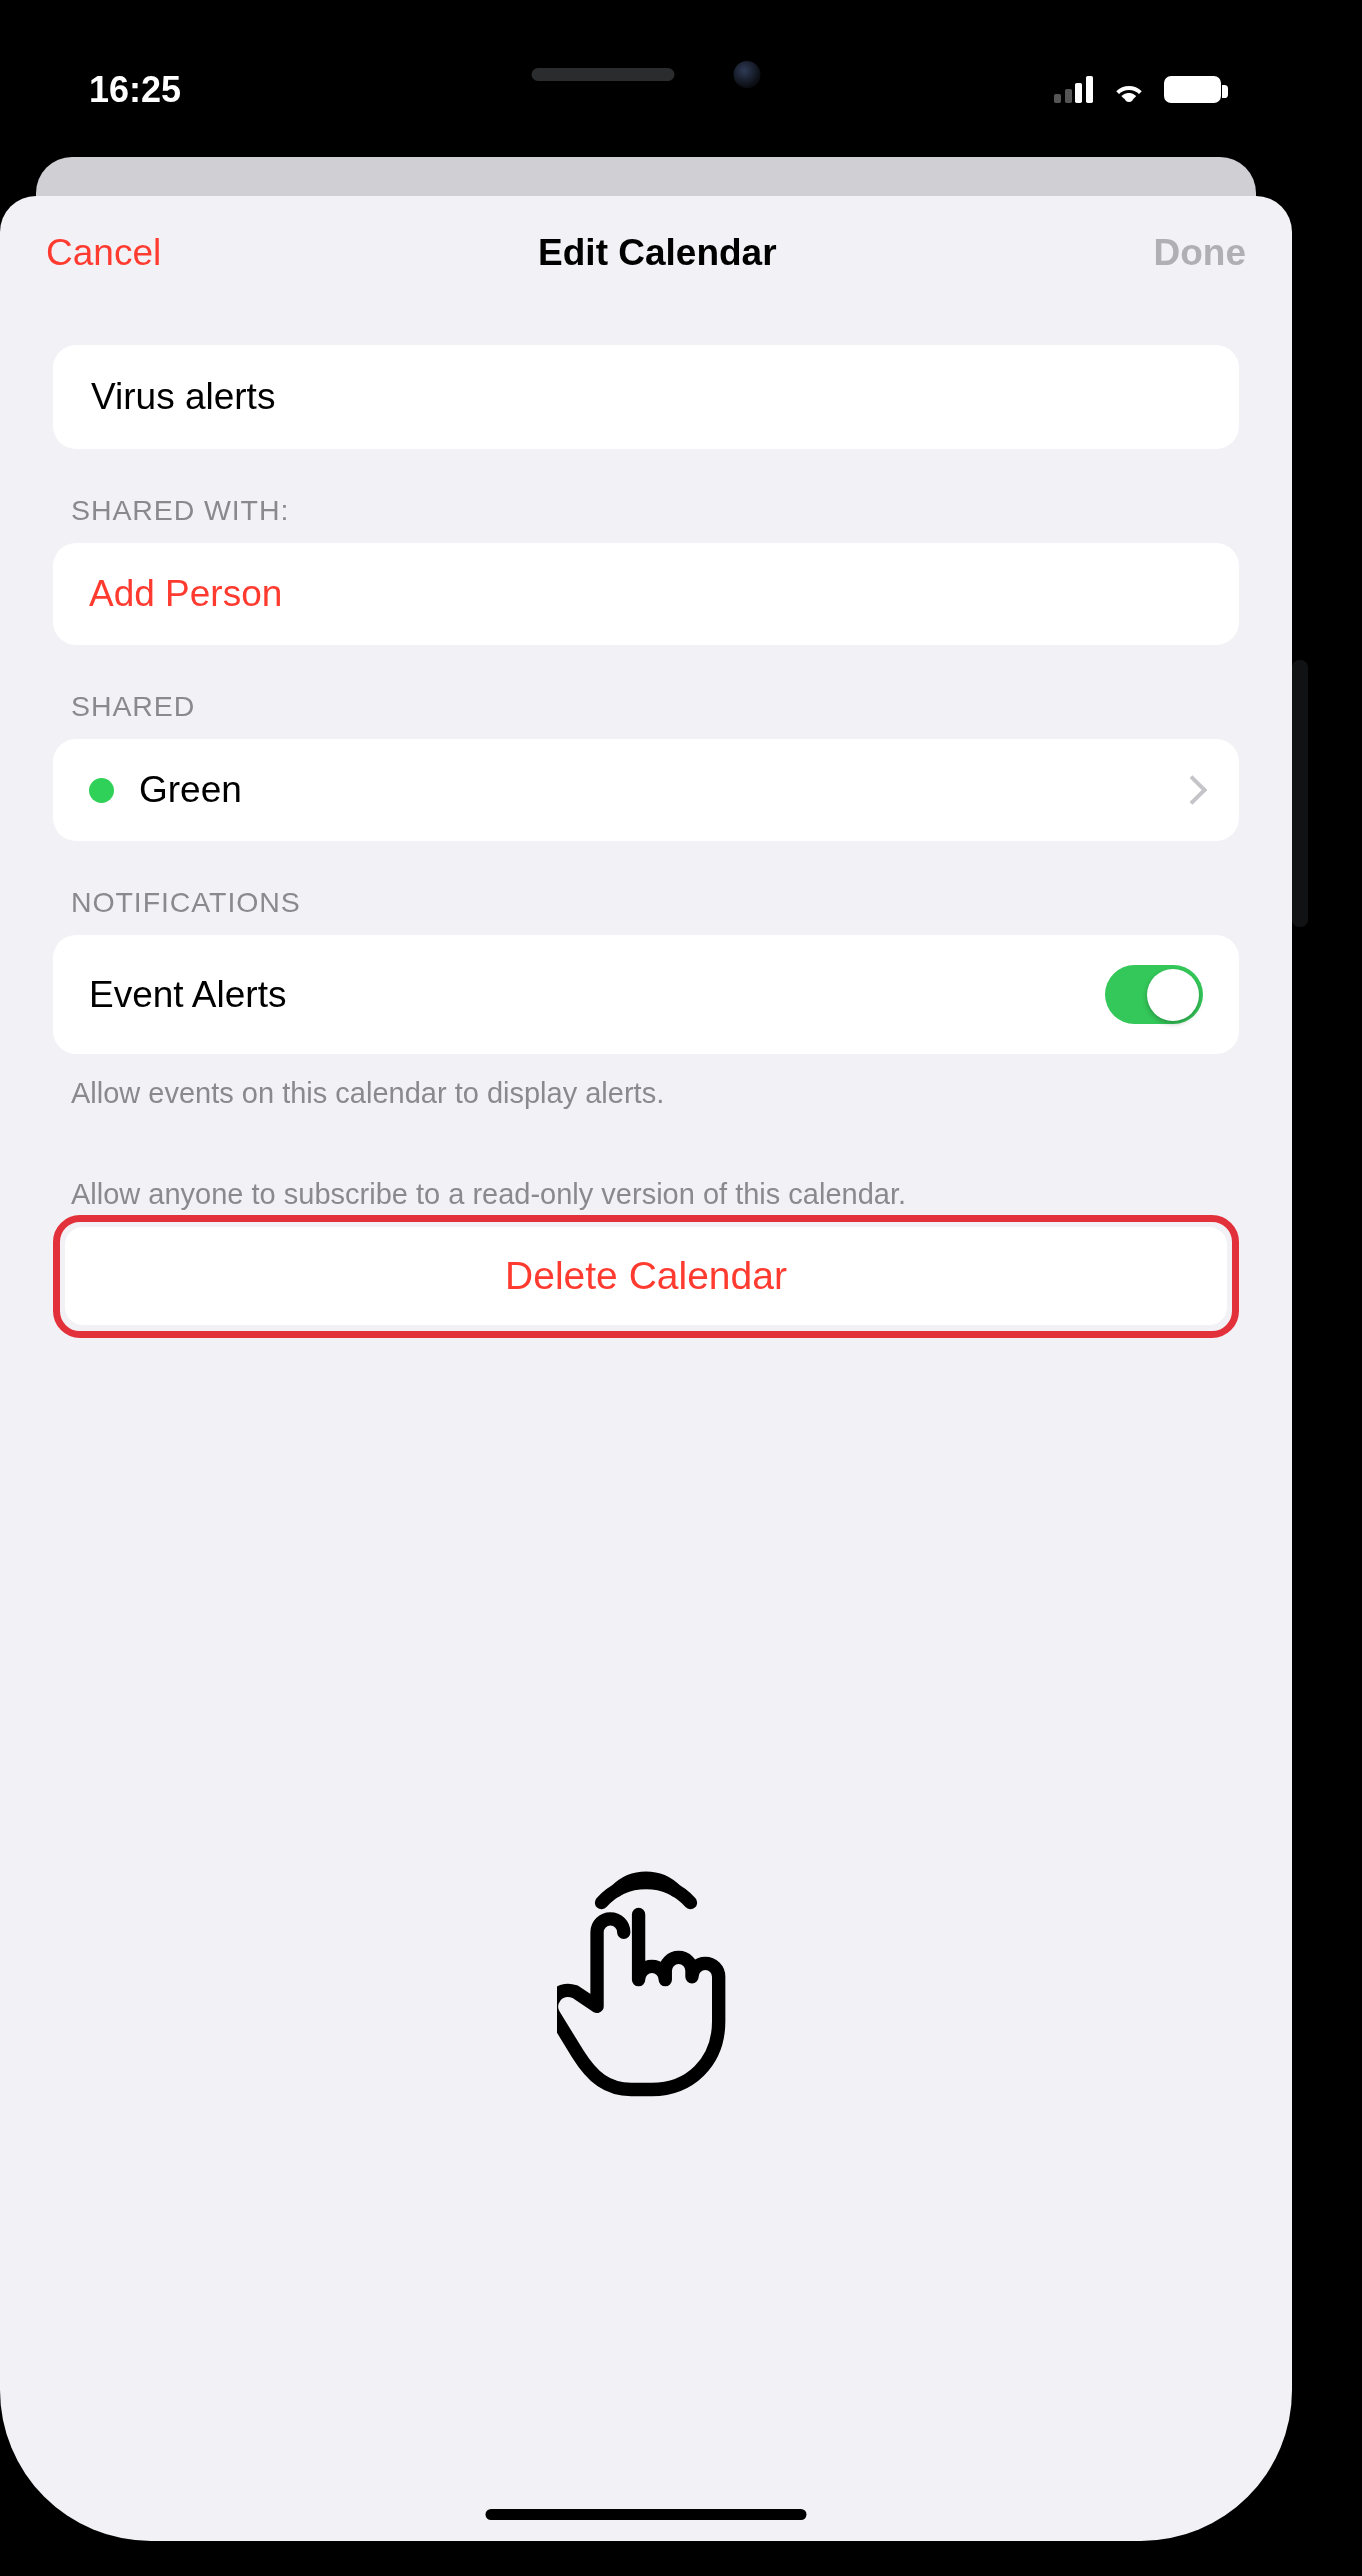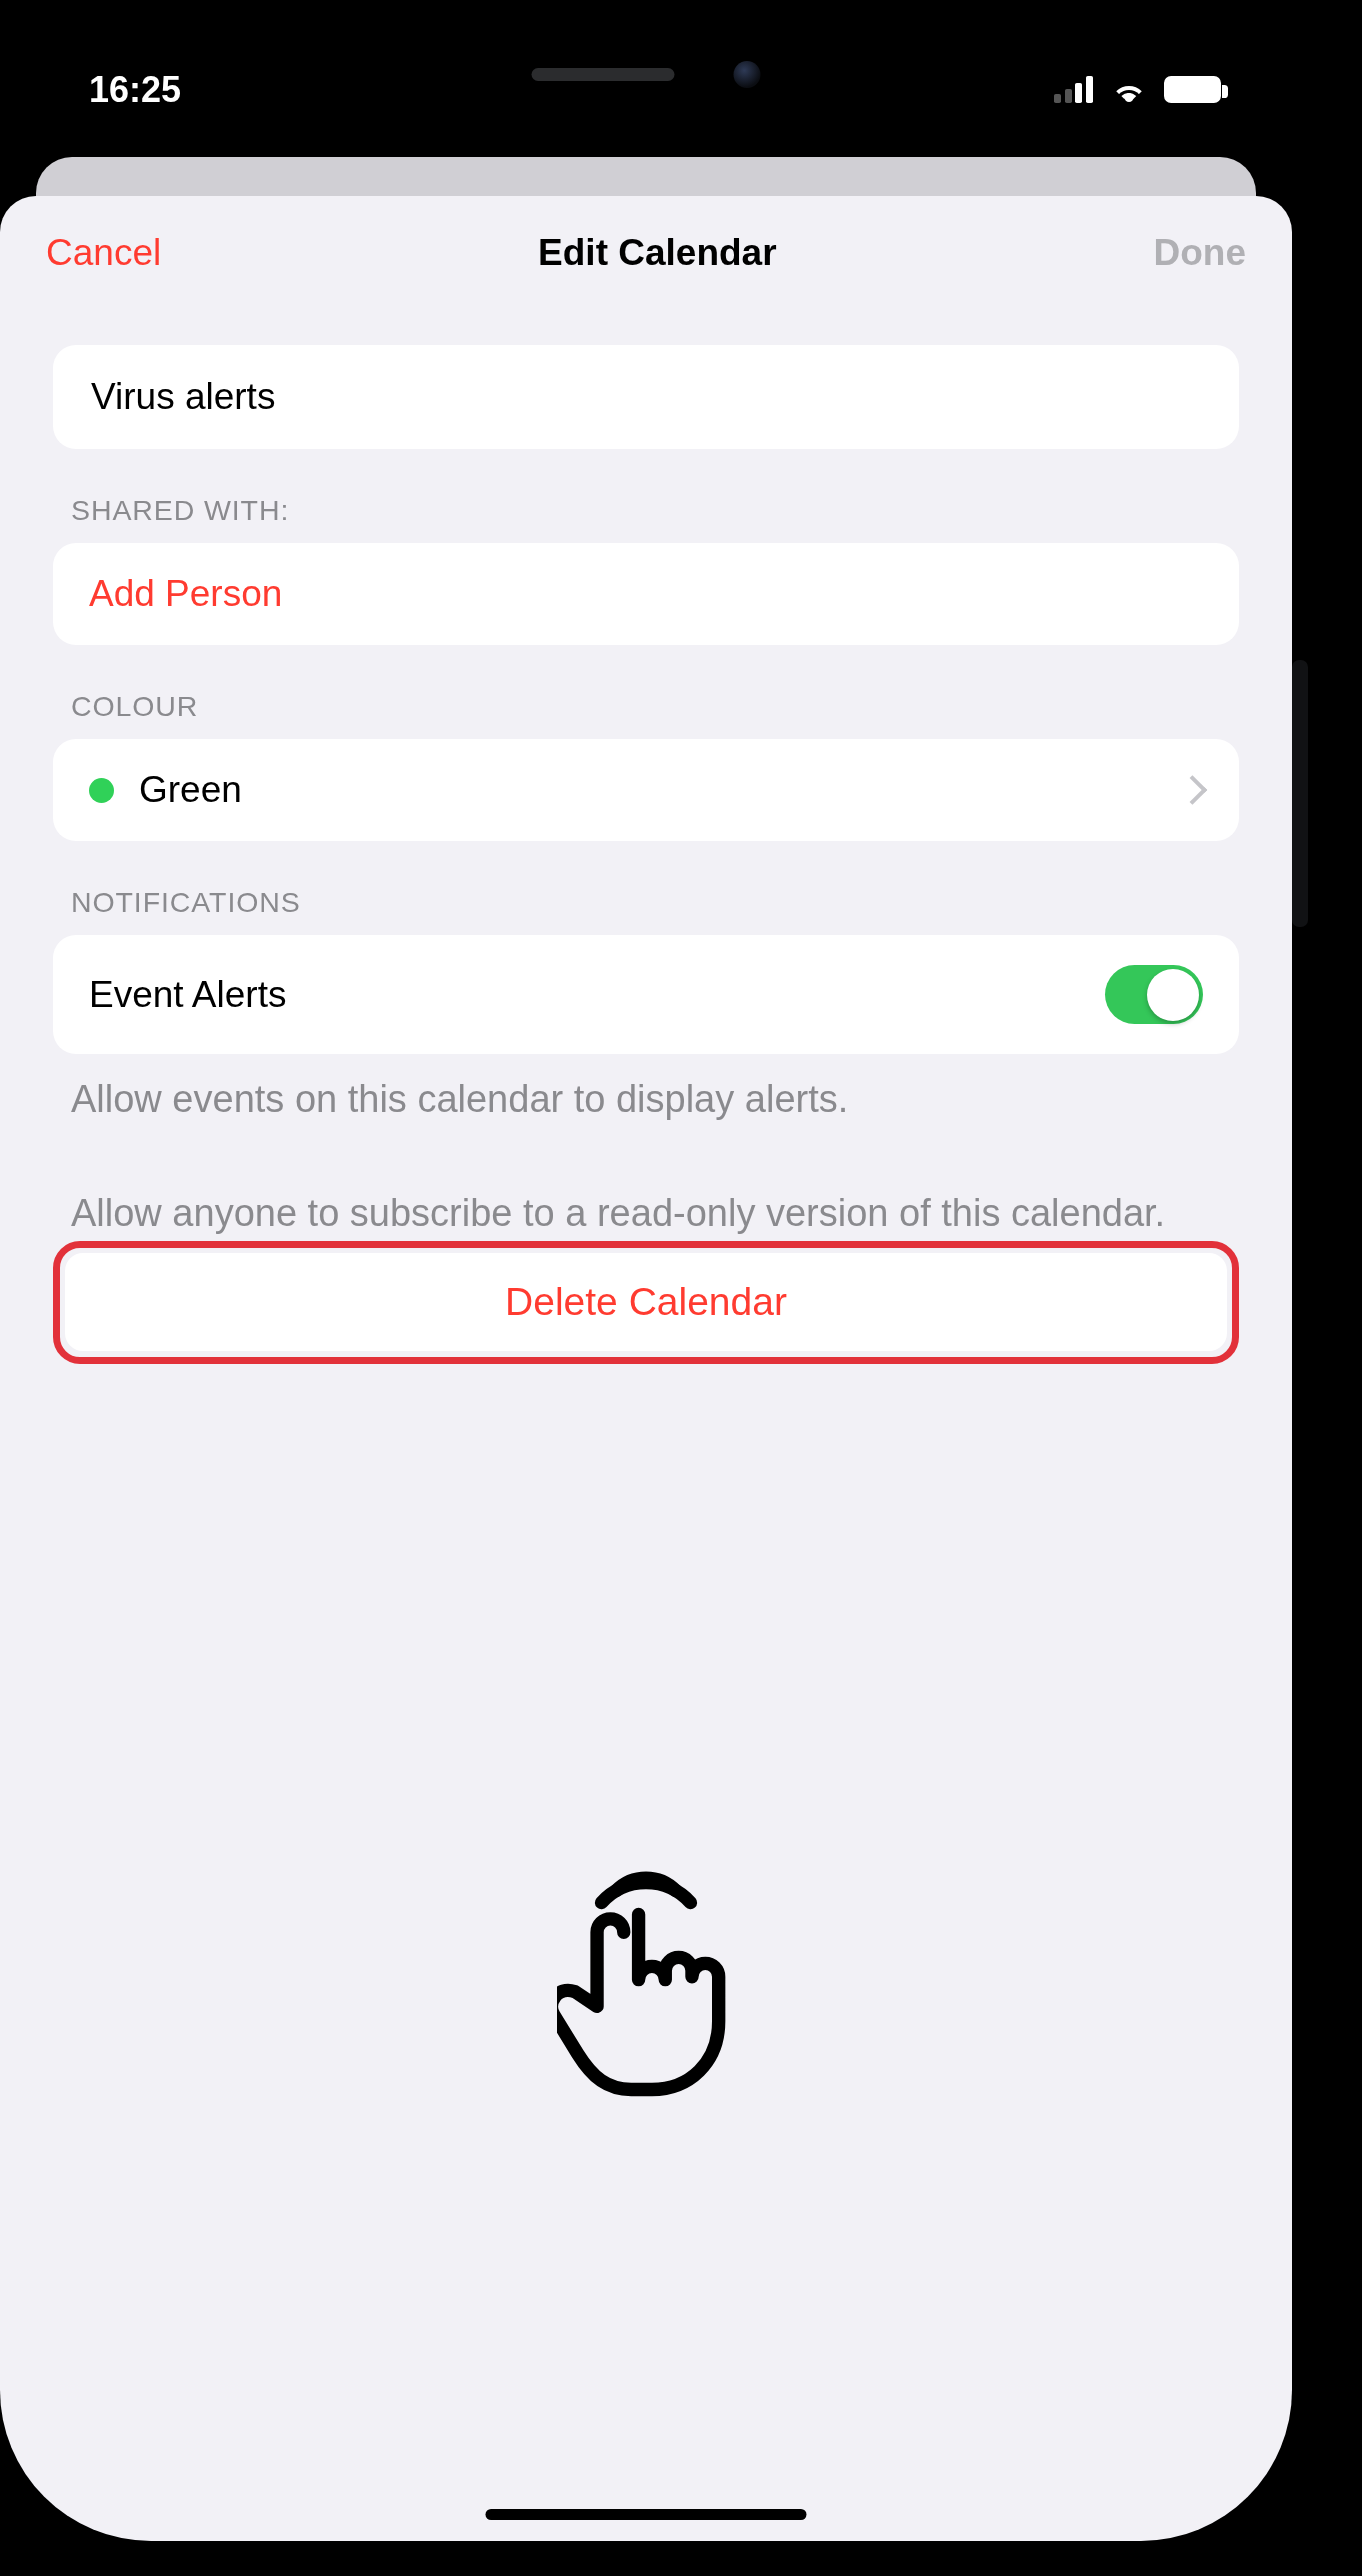--- a/index.html
+++ b/index.html
@@ -121,21 +121,21 @@
   .nav .cancel{ color:#ff3b30; font-weight:400; }
   .nav .done  { color:#b0b0b4; font-weight:600; }
 
   .content { padding: 53px 53px 0; }
 
   .section-label{
     font-size:28.5px; color:#8a8a8e; letter-spacing:0.9px;
     padding: 45px 18px 16px;
   }
   .section-footer{
-    font-size:38px; color:#8a8a8e;
+    font-size:29px; color:#8a8a8e;
     padding: 18px 18px 0;
     line-height:1.45;
   }
 
   .cell, .cell-input{
     background:#fff;
     border-radius:23px;
     padding: 30px 36px;
     font-size:37px;
     color:#000;
@@ -253,21 +253,21 @@
 
         <div class="content">
 
           <div class="cell-input">
             <input type="text" value="Virus alerts" style="">
           </div>
 
           <div class="section-label">SHARED WITH:</div>
           <div class="cell link">Add Person</div>
 
-          <div class="section-label">COLOUR</div>
+          <div class="section-label">SHARED</div>
           <div class="cell nav-cell">
             <span class="color-dot"></span>
             <span>Green</span>
             <span class="chevron"></span>
           </div>
 
           <div class="section-label">NOTIFICATIONS</div>
           <div class="cell switch-cell">
             <span>Event Alerts</span>
             <div class="ios-switch on">

